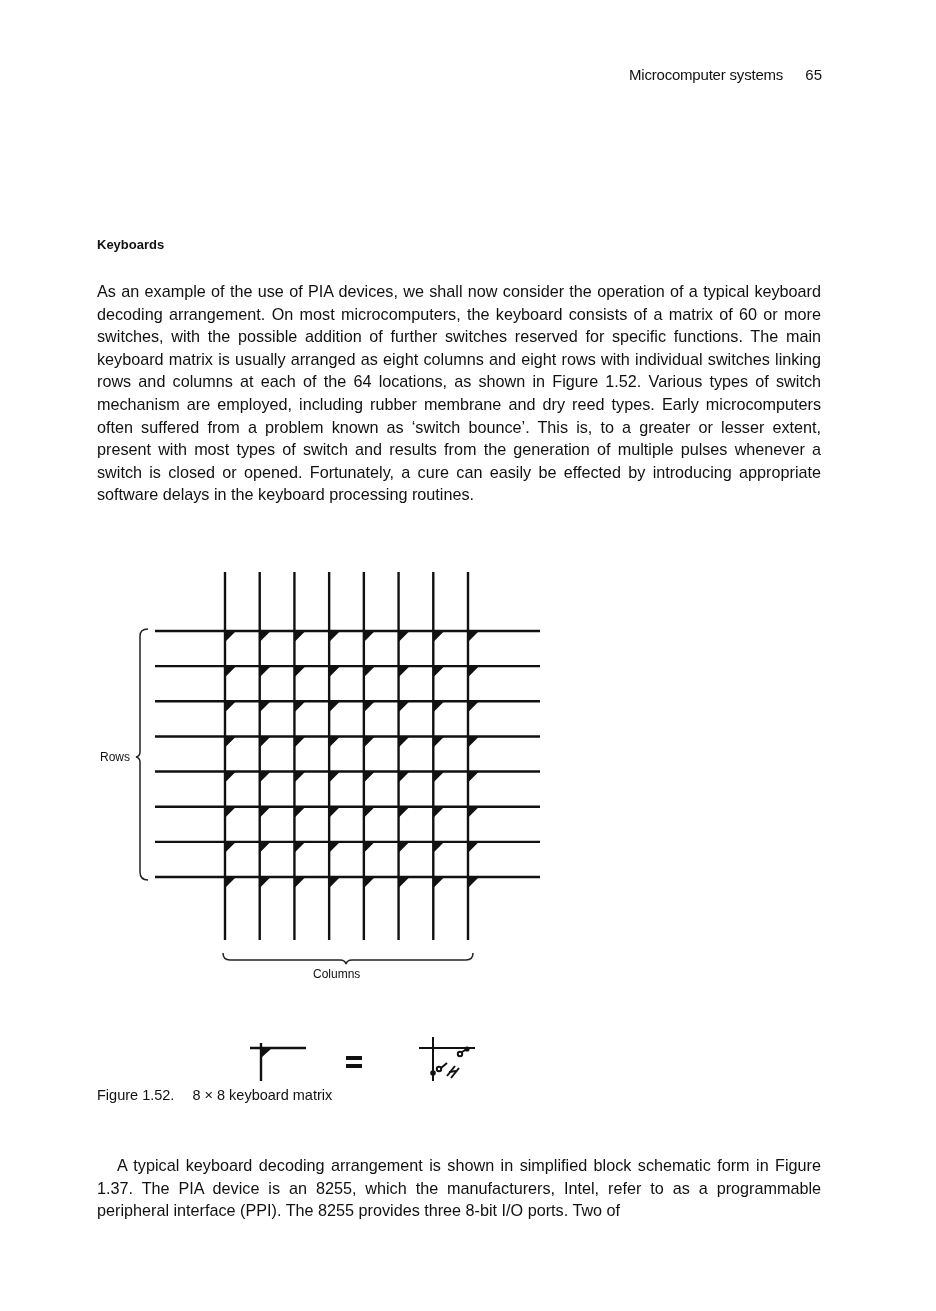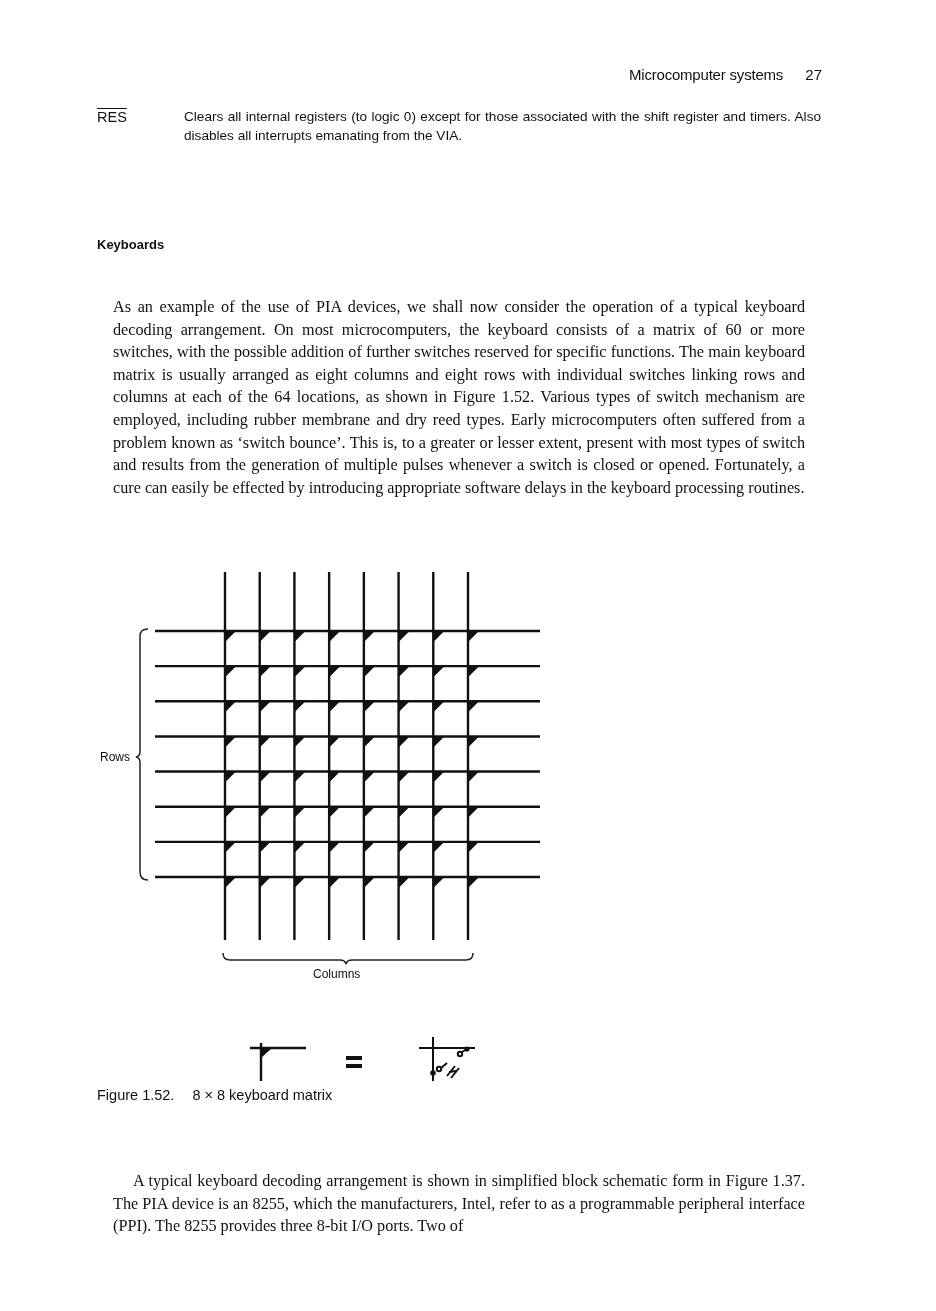--- a/index.html
+++ b/index.html
@@ -8,41 +8,37 @@
     .abs { position: absolute; }
     .running-head { top: 66px; right: 114px; font-size: 15px; white-space: nowrap; }
     .running-head .title { margin-right: 18px; letter-spacing: -0.2px; }
     .defs { top: 108px; left: 97px; width: 724px; font-size: 13.6px; line-height: 18.5px; }
     .def-row { display: flex; margin-bottom: 0; }
     .def-term { width: 87px; flex: none; font-size: 14.5px; }
     .def-term.overbar { text-decoration: overline; }
     .def-desc { flex: 1; text-align: justify; }
     .section-heading { top: 237px; left: 97px; font-size: 13px; font-weight: bold; }
     .para { left: 97px; width: 724px; font-size: 16.2px; line-height: 22.6px; text-align: justify; }
-    .para p { margin: 16px; font-family: Liberation Serif, serif; }
+    .para p { margin: 0; }
     .p1 { top: 280px; }
     .p2 { top: 1154px; text-indent: 20px; }
     .figure { left: 0; top: 0; }
     .caption { top: 1087px; left: 97px; font-size: 14.5px; white-space: nowrap; }
     .caption .num { margin-right: 14px; text-align: center; }
     .fig-label { font-size: 12px; }
   </style>
 </head>
 <body>
 
 <div class="abs running-head">
   <span class="title">Microcomputer systems</span>
-  <span class="page">27</span>
+  <span class="page">65</span>
 </div>
 
 <div class="abs defs">
-  <div class="def-row">
-    <div class="def-term overbar">RES</div>
-    <div class="def-desc">Clears all internal registers (to logic 0) except for those associated with the shift register and timers. Also disables all interrupts emanating from the VIA.</div>
-  </div>
 </div>
 
 <div class="abs section-heading">Keyboards</div>
 
 <div class="abs para p1">
   <p>As an example of the use of PIA devices, we shall now consider the operation of a typical keyboard decoding arrangement. On most microcomputers, the keyboard consists of a matrix of 60 or more switches, with the possible addition of further switches reserved for specific functions. The main keyboard matrix is usually arranged as eight columns and eight rows with individual switches linking rows and columns at each of the 64 locations, as shown in Figure 1.52. Various types of switch mechanism are employed, including rubber membrane and dry reed types. Early microcomputers often suffered from a problem known as ‘switch bounce’. This is, to a greater or lesser extent, present with most types of switch and results from the generation of multiple pulses whenever a switch is closed or opened. Fortunately, a cure can easily be effected by introducing appropriate software delays in the keyboard processing routines.</p>
 </div>
 
 <svg class="abs figure" width="936" height="1311" viewBox="0 0 936 1311" xmlns="http://www.w3.org/2000/svg">
   <g id="cols" stroke="#111" stroke-width="2.4">

